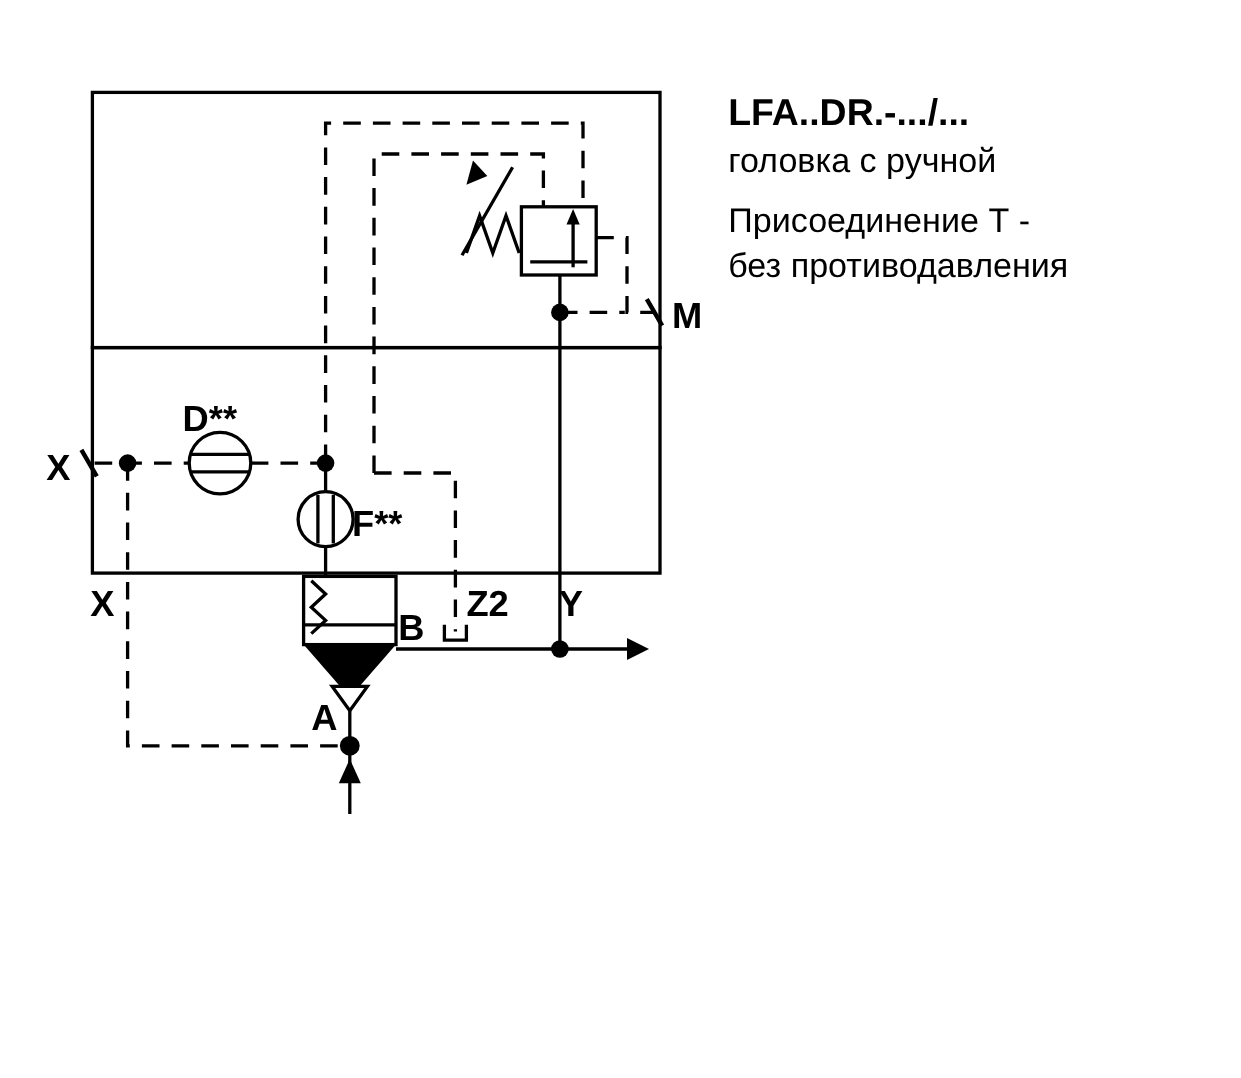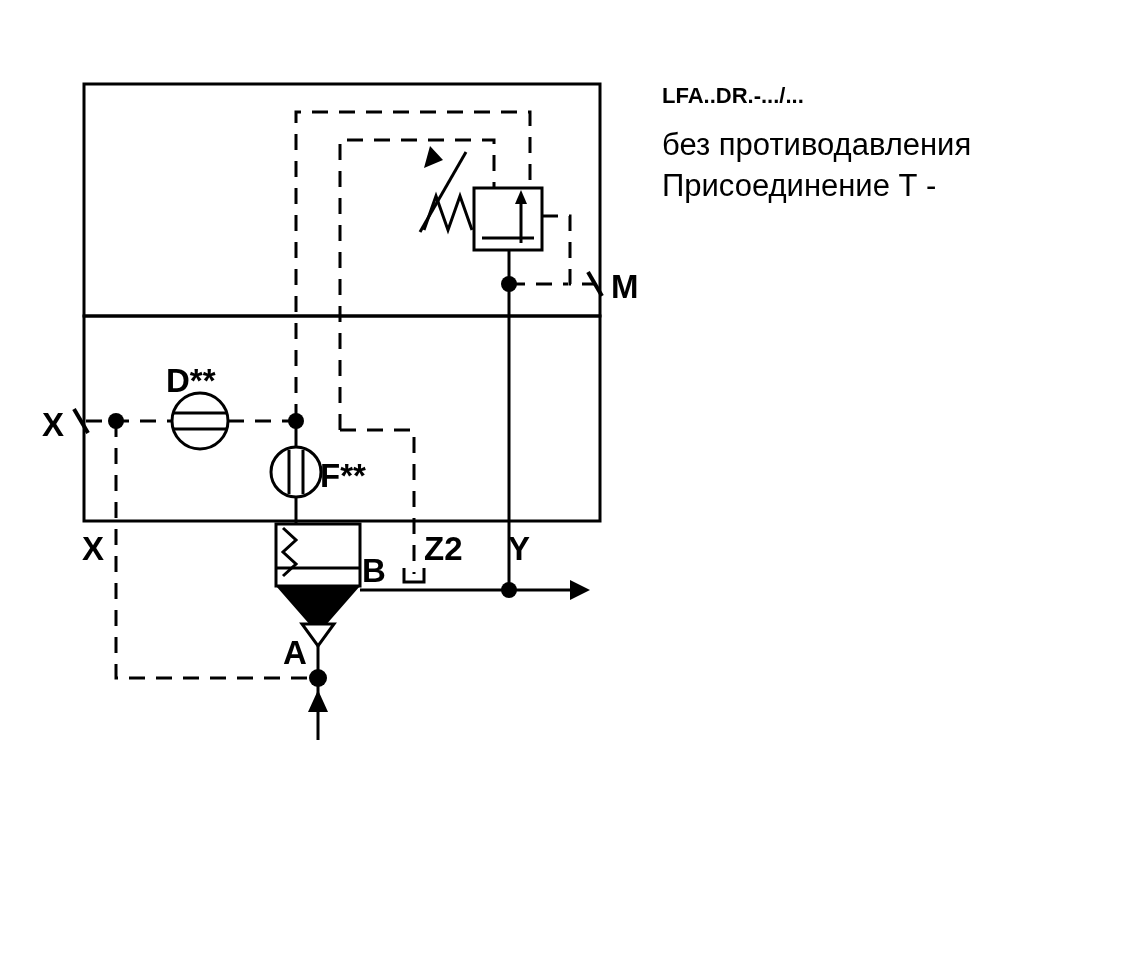--- a/index.html
+++ b/index.html
@@ -27,21 +27,21 @@
     left: 0;
     top: 0;
   }
   .caption-block {
     position: absolute;
     left: 662px;
     top: 82px;
     width: 440px;
   }
   .caption-title {
-    font-size: 22px;
+    font-size: 34px;
     font-weight: bold;
     line-height: 1.26;
     letter-spacing: 0px;
     white-space: nowrap;
   }
   .caption-text {
     font-size: 31px;
     font-weight: normal;
     line-height: 1.33;
     white-space: nowrap;
@@ -137,18 +137,19 @@
 
     <line x1="318" y1="646" x2="318" y2="740" stroke="#000" stroke-width="3"></line>
     <circle cx="318" cy="678" r="9" fill="#000"></circle>
     <polygon points="318,690 308,712 328,712" fill="#000"></polygon>
     <text class="svg-label" x="283" y="664" font-size="33">A</text>
 
   </svg>
 
   <div class="caption-block">
     <div class="caption-title">LFA..DR.-.../...</div>
+    <div class="caption-text">головка с ручной</div>
     <div class="caption-gap"></div>
+    <div class="caption-text">Присоединение Т -</div>
     <div class="caption-text">без противодавления</div>
-    <div class="caption-text">Присоединение Т -</div>
   </div>
 
 </div>
 
 </body></html>

